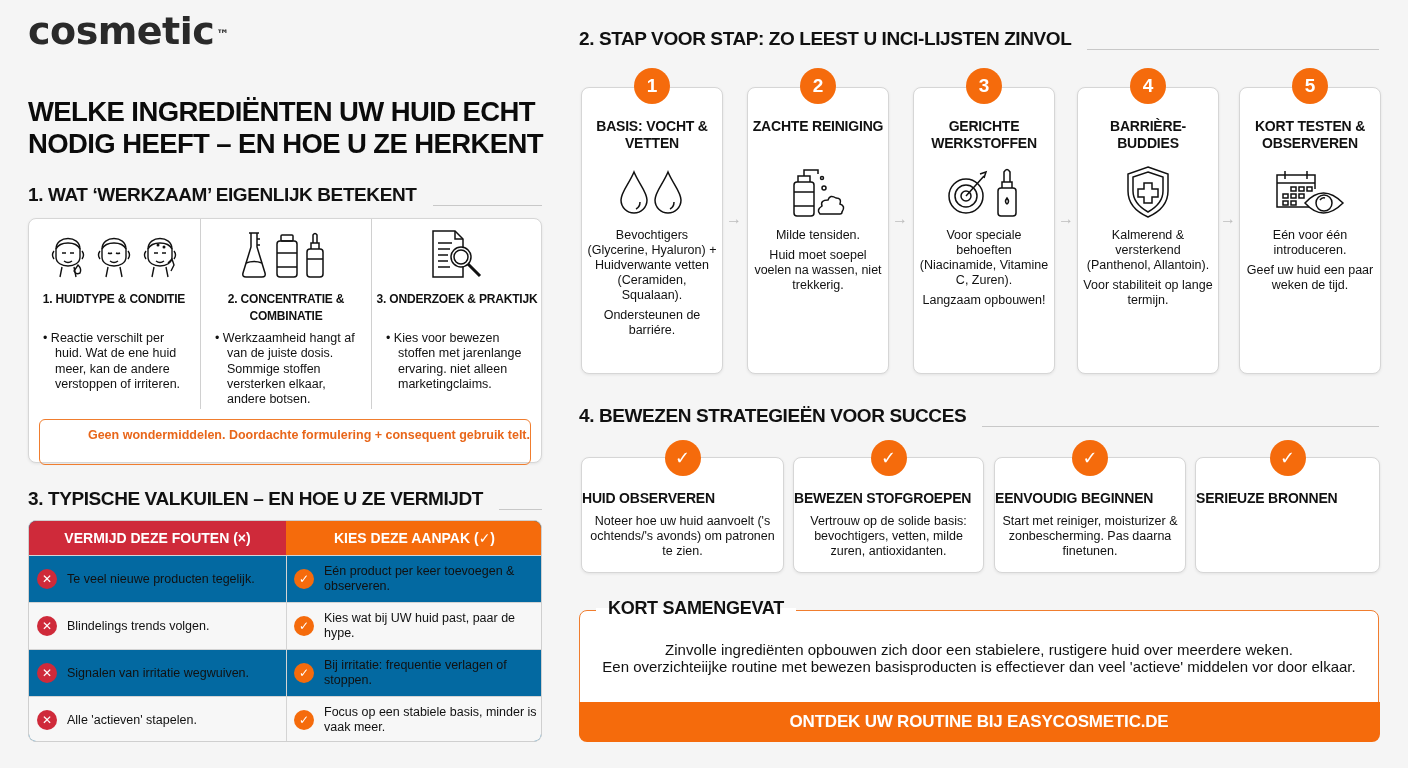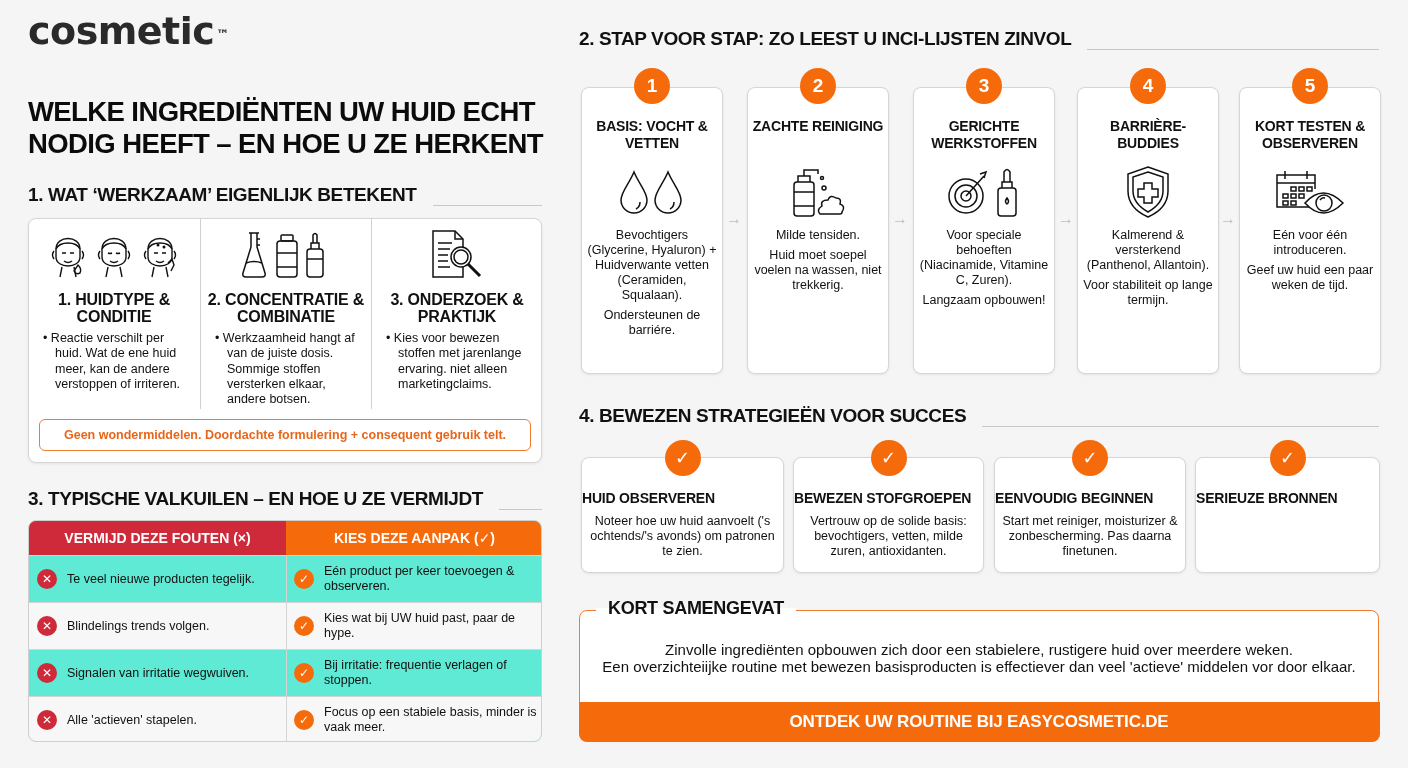--- a/index.html
+++ b/index.html
@@ -10,26 +10,26 @@
 .logo .l1,.logo .l2{font-size:38px;display:block}
 .logo .tm{font-size:13px;vertical-align:top;position:relative;top:4px;left:2px;font-weight:700}
 .main-title{left:28px;top:96px;width:520px;font-size:27.5px;font-weight:900;line-height:32px;letter-spacing:-0.6px;color:#0b0b0b}
 .sec-title{font-size:19px;font-weight:900;letter-spacing:-0.4px;color:#111;display:flex;align-items:flex-end;white-space:nowrap}
 .sec-title .rule{flex:1;height:1px;background:#c8c8c8;margin-left:16px}
 .card{background:#fff;border:1px solid #d6d6d6;border-radius:8px;box-shadow:0 1px 3px rgba(0,0,0,0.08)}
 
 #s1-box{left:28px;top:218px;width:514px;height:245px}
 .s1-col{position:absolute;top:0;height:190px}
 .s1-col .icon{position:absolute;top:10px;left:0;right:0;height:52px;display:flex;justify-content:center;gap:6px}
-.s1-col h3{position:absolute;top:72px;left:0;right:0;text-align:center;font-size:16px;font-weight:900;line-height:17px;letter-spacing:-0.2px}
+.s1-col h3{position:absolute;top:72px;left:0;right:0;text-align:center;font-size:12px;font-weight:900;line-height:17px;letter-spacing:-0.2px}
 .s1-col p{position:absolute;top:112px;left:14px;right:6px;font-size:12.5px;line-height:15.3px;padding-left:12px;text-indent:-12px;color:#111}
 .s1-div{position:absolute;top:0;width:1px;height:190px;background:#d0d0d0}
-#s1-note{position:absolute;left:10px;right:10px;top:200px;height:32px;border:1.5px solid #f07d2e;border-radius:6px;color:#e8661a;font-weight:700;font-size:12.5px;text-align:center;line-height:31px}
-
-#s3-table{left:28px;top:520px;width:514px;height:222px;overflow:hidden;border-radius:8px;background:#5eead4;border:1px solid #cfcfcf}
+#s1-note{position:absolute;left:10px;right:10px;top:200px;height:46px;border:1.5px solid #f07d2e;border-radius:6px;color:#e8661a;font-weight:700;font-size:12.5px;text-align:right;line-height:31px}
+
+#s3-table{left:28px;top:520px;width:514px;height:222px;overflow:hidden;border-radius:8px;background:#0369a1;border:1px solid #cfcfcf}
 .th{position:absolute;top:0;height:34px;color:#fff;font-weight:700;font-size:14px;text-align:center;line-height:34px}
 .th.red{left:0;width:257px;background:#cf2a3a}
 .th.org{left:257px;width:257px;background:#f56b0c}
 .row{position:absolute;left:0;width:514px;height:47px;border-top:1px solid #d4d4d4}
 .row .cell{position:absolute;top:0;height:46px;display:flex;align-items:center;font-size:12.5px;line-height:15px}
 .row .cl{left:8px;width:245px}
 .row .cr{left:265px;width:245px}
 .row .vd{position:absolute;left:257px;top:0;width:1px;height:47px;background:#d4d4d4}
 .xic{width:20px;height:20px;border-radius:50%;background:#cf2a3a;color:#fff;display:inline-flex;align-items:center;justify-content:center;font-size:12px;font-weight:700;margin-right:10px;flex:none}
 .cic{width:20px;height:20px;border-radius:50%;background:#f56b0c;color:#fff;display:inline-flex;align-items:center;justify-content:center;font-size:12px;font-weight:700;margin-right:10px;flex:none}

